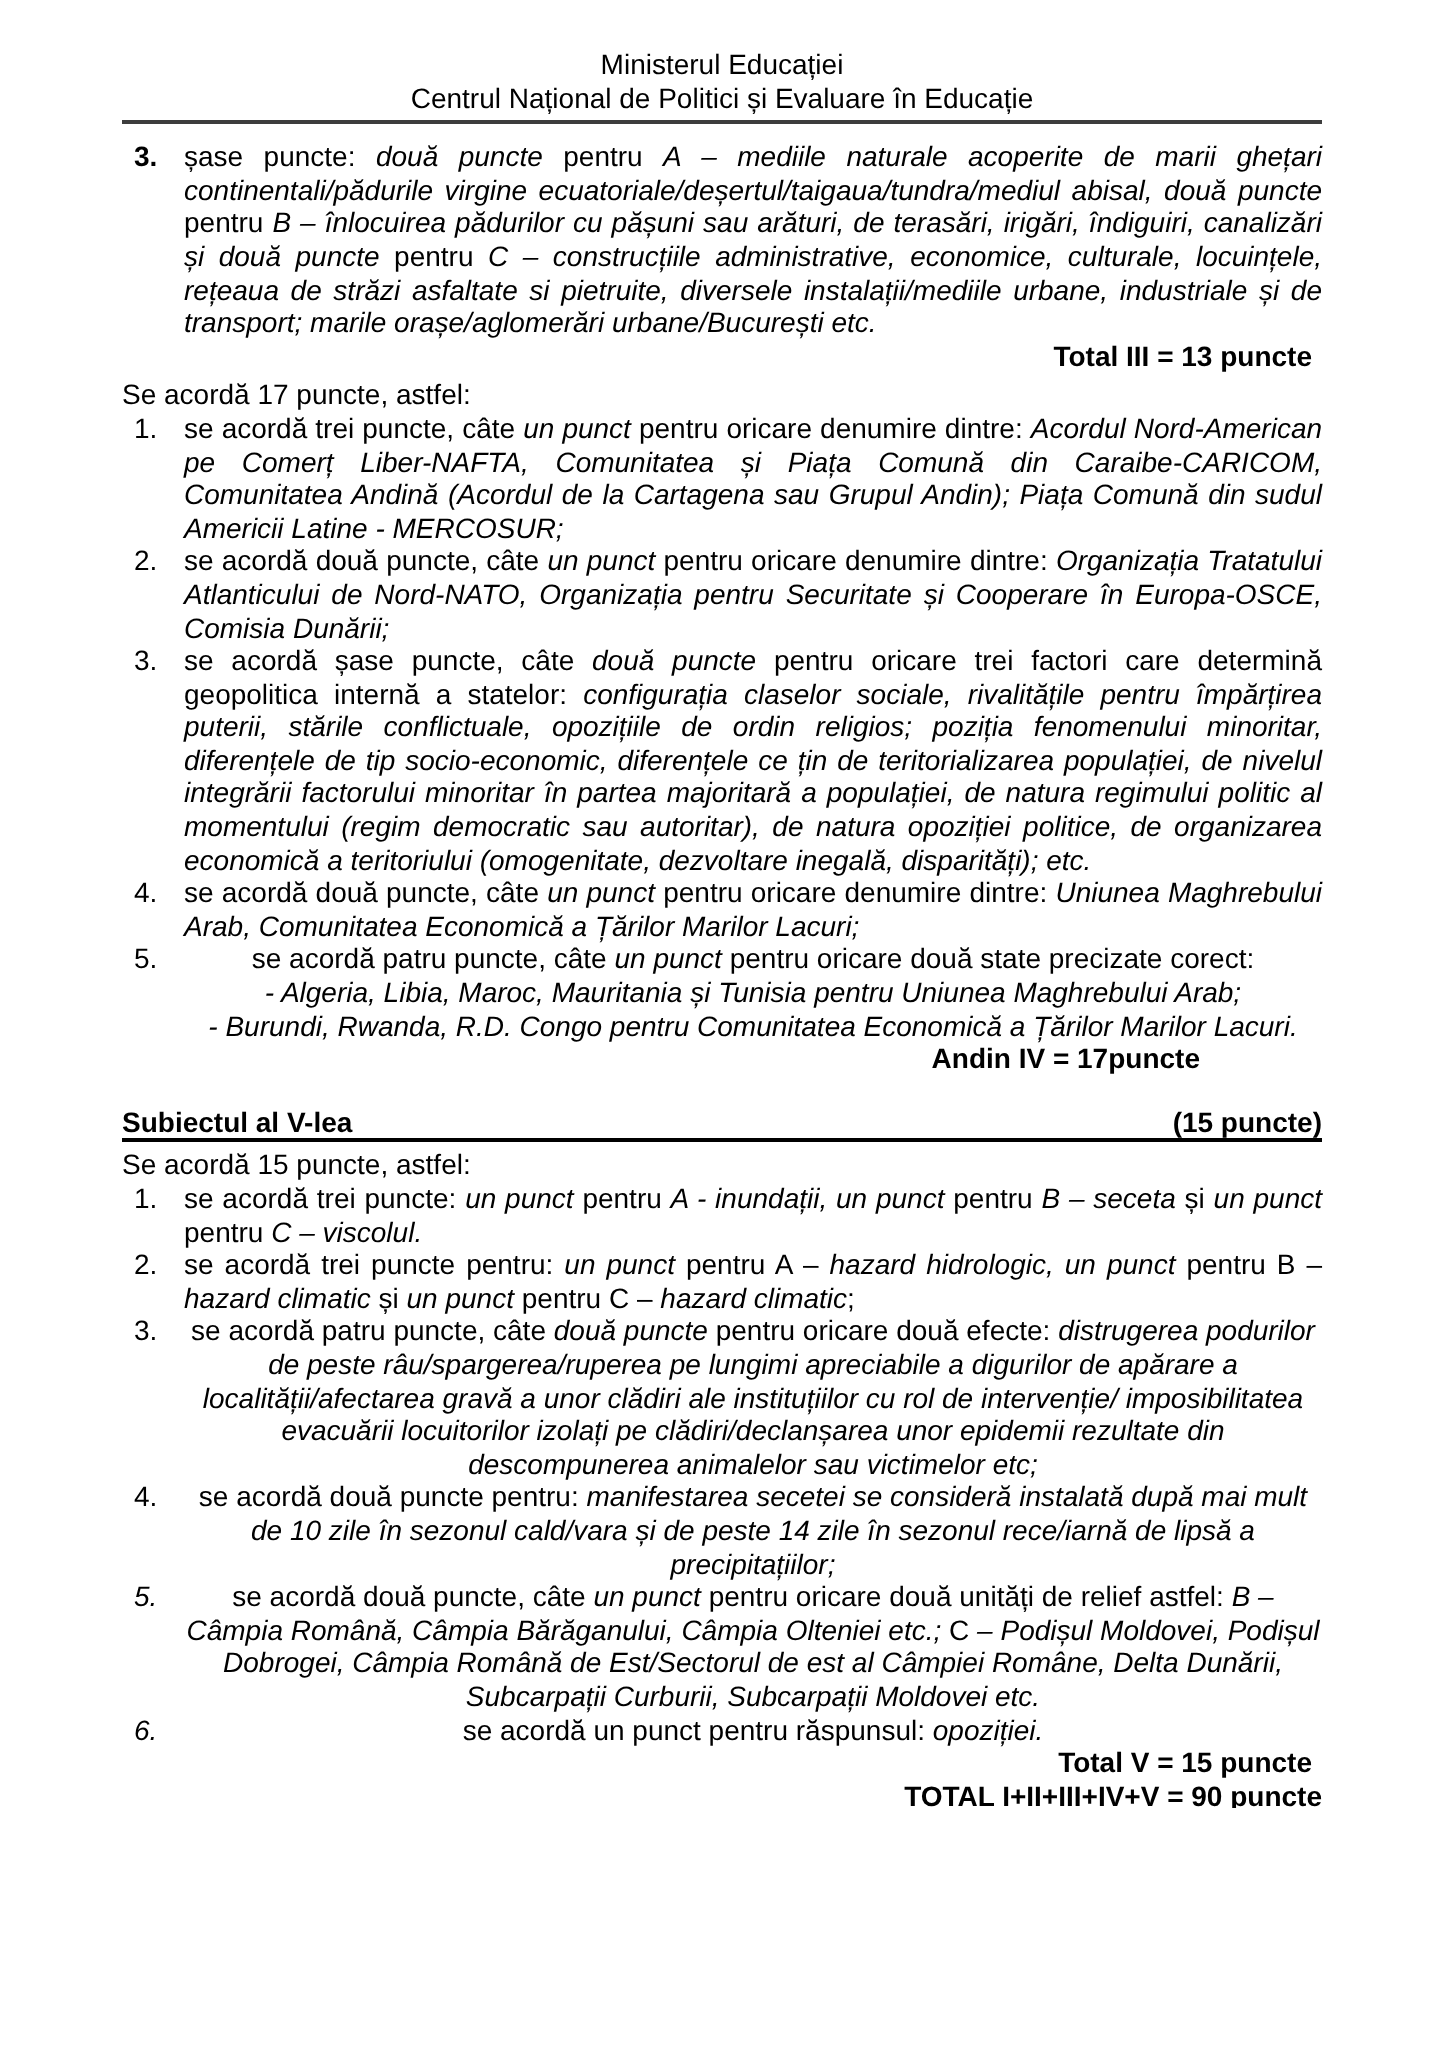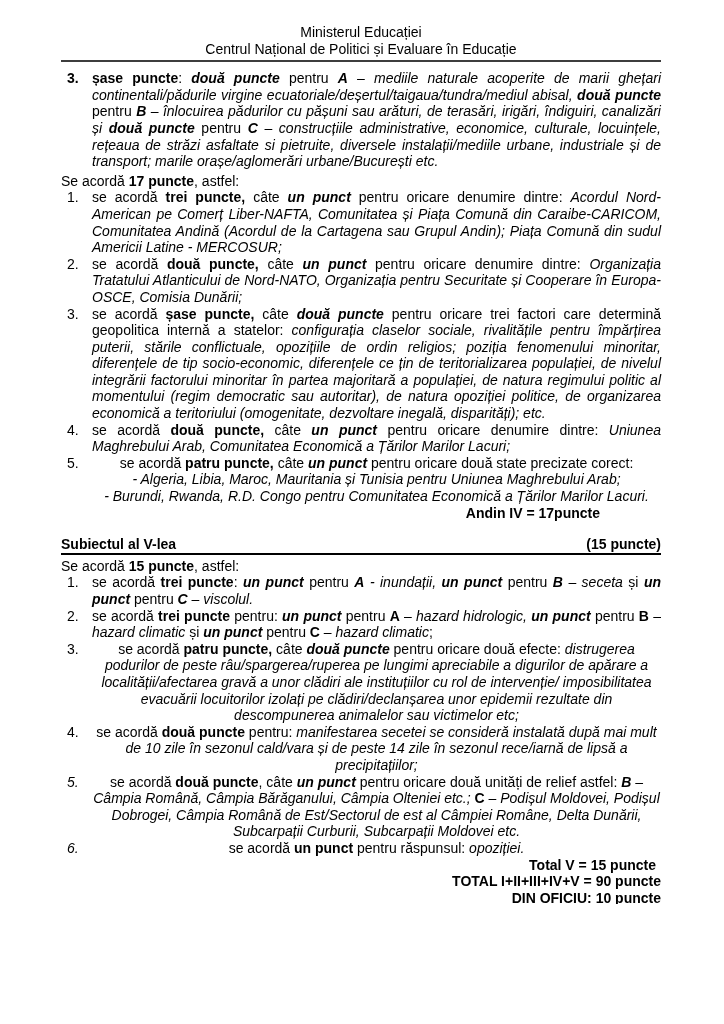--- a/index.html
+++ b/index.html
@@ -6,21 +6,21 @@
   html,body { background:#ffffff; }
   .page {
     width:724px; height:904px; background:#ffffff; color:#000;
     position:relative; overflow:hidden;
     font-family:"Liberation Sans", sans-serif;
     font-size:14px; line-height:16.6px;
     padding:24px 63px 0 61px;
   }
   .doc-header { text-align:center; }
   .rule { border-bottom:2px solid #3d3d3d; margin-top:3px; }
-  .b { font-weight:700; }
+  .b { font-weight:400; }
   .i { font-style:italic; }
   .li { display:flex; }
   .li .num { width:31px; flex-shrink:0; padding-left:6px; }
   .li .num.it { font-style:italic; }
   .li-text { flex:1; }
   .just { text-align:justify; }
   .left { text-align:center; }
   .item3-top { margin-top:8px; }
   .item3-top .num { font-weight:700; }
   .total-right { text-align:right; font-weight:700; padding-right:5px; }
@@ -42,20 +42,21 @@
   <div class="doc-header">
     <div>Ministerul Educației</div>
     <div>Centrul Național de Politici și Evaluare în Educație</div>
   </div>
   <div class="rule"></div>
 
   <div class="li item3-top">
     <span class="num">3.</span>
     <div class="li-text just"><span class="b">șase puncte</span><span>: </span><span class="b i">două puncte</span><span> pentru </span><span class="b i">A</span><span class="i"> – mediile naturale acoperite de marii ghețari continentali/pădurile virgine ecuatoriale/deșertul/taigaua/tundra/mediul abisal, </span><span class="b i">două puncte</span><span> pentru </span><span class="b i">B</span><span class="i"> – înlocuirea pădurilor cu pășuni sau arături, de terasări, irigări, îndiguiri, canalizări și </span><span class="b i">două puncte</span><span> pentru </span><span class="b i">C</span><span class="i"> – construcțiile administrative, economice, culturale, locuințele, rețeaua de străzi asfaltate si pietruite, diversele instalații/mediile urbane, industriale și de transport; marile orașe/aglomerări urbane/București etc.</span></div>
   </div>
+  <div class="total-right">Total III = 13 puncte</div>
 
   <div class="intro"><span>Se acordă </span><span class="b">17 puncte</span><span>, astfel:</span></div>
 
   <div class="li">
     <span class="num">1.</span>
     <div class="li-text just"><span>se acordă </span><span class="b">trei puncte,</span><span> câte </span><span class="b i">un punct</span><span> pentru oricare denumire dintre: </span><span class="i">Acordul Nord-American pe Comerț Liber-NAFTA, Comunitatea și Piața Comună din Caraibe-CARICOM, Comunitatea Andină (Acordul de la Cartagena sau Grupul Andin); Piața Comună din sudul Americii Latine - MERCOSUR;</span></div>
   </div>
   <div class="li">
     <span class="num">2.</span>
     <div class="li-text just"><span>se acordă </span><span class="b">două puncte,</span><span> câte </span><span class="b i">un punct</span><span> pentru oricare denumire dintre: </span><span class="i">Organizația Tratatului Atlanticului de Nord-NATO, Organizația pentru Securitate și Cooperare în Europa-OSCE, Comisia Dunării;</span></div>

